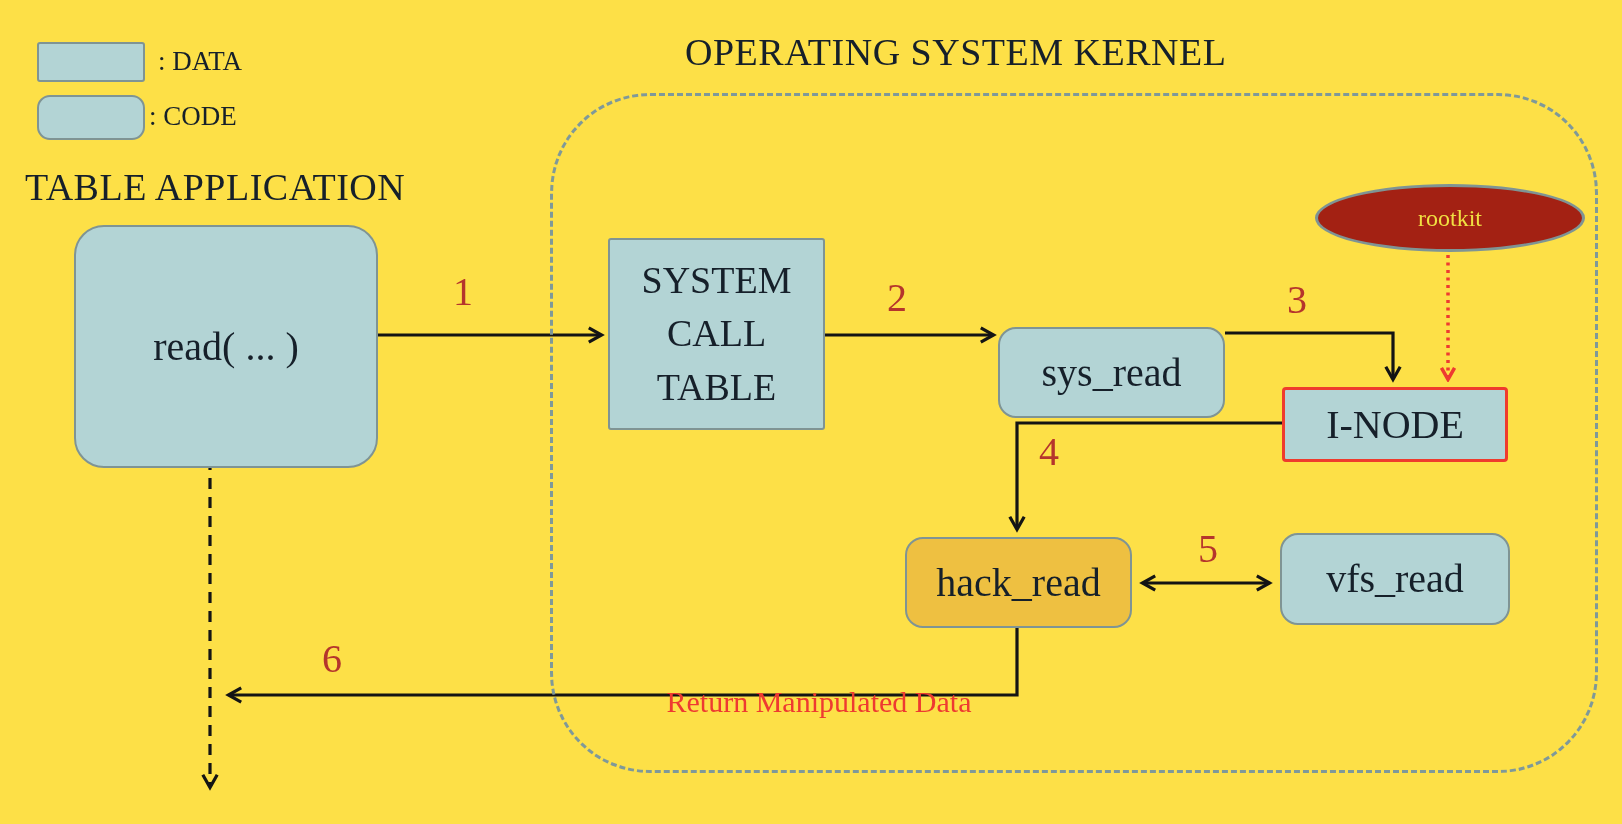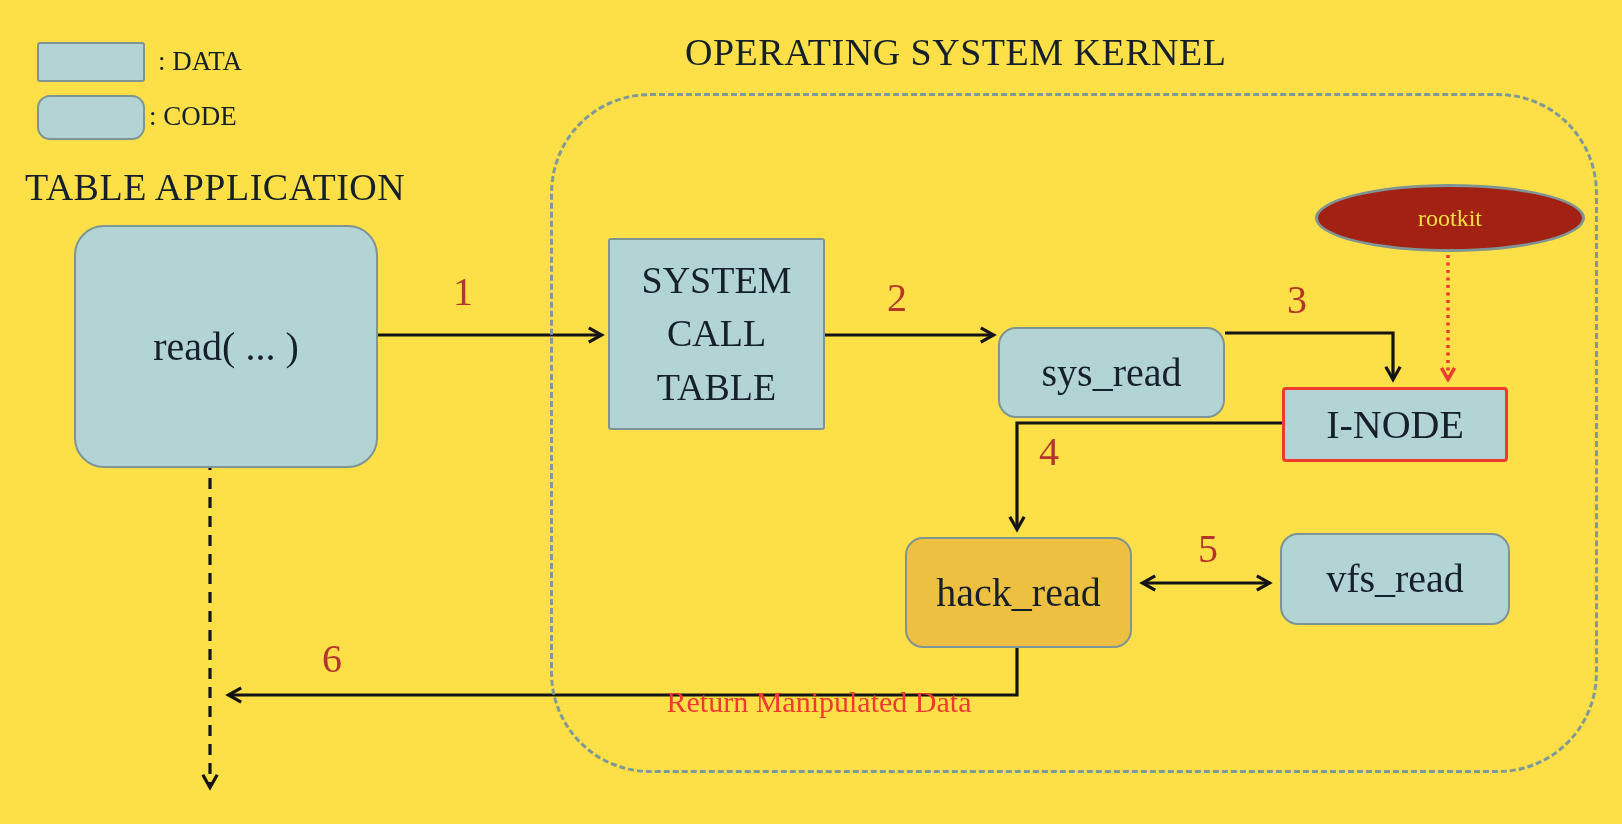--- a/index.html
+++ b/index.html
@@ -126,21 +126,21 @@
   </div>
 
   <div class="node inode" style="left:1282px;top:387px;width:226px;height:75px;">
     <span>I-NODE</span>
   </div>
 
   <div class="ellipse">
     <span>rootkit</span>
   </div>
 
-  <div class="node rounded" style="left:905px;top:537px;width:227px;height:111px;background:var(--hack-fill-orange);">
+  <div class="node rounded" style="left:905px;top:537px;width:227px;height:91px;background:var(--hack-fill-orange);">
     <span>hack_read</span>
   </div>
 
   <div class="node rounded" style="left:1280px;top:533px;width:230px;height:92px;justify-content:center;">
     <span>vfs_read</span>
   </div>
 
   <div class="step" style="left:463px;top:291px;">1</div>
   <div class="step" style="left:897px;top:297px;">2</div>
   <div class="step" style="left:1297px;top:299px;">3</div>

